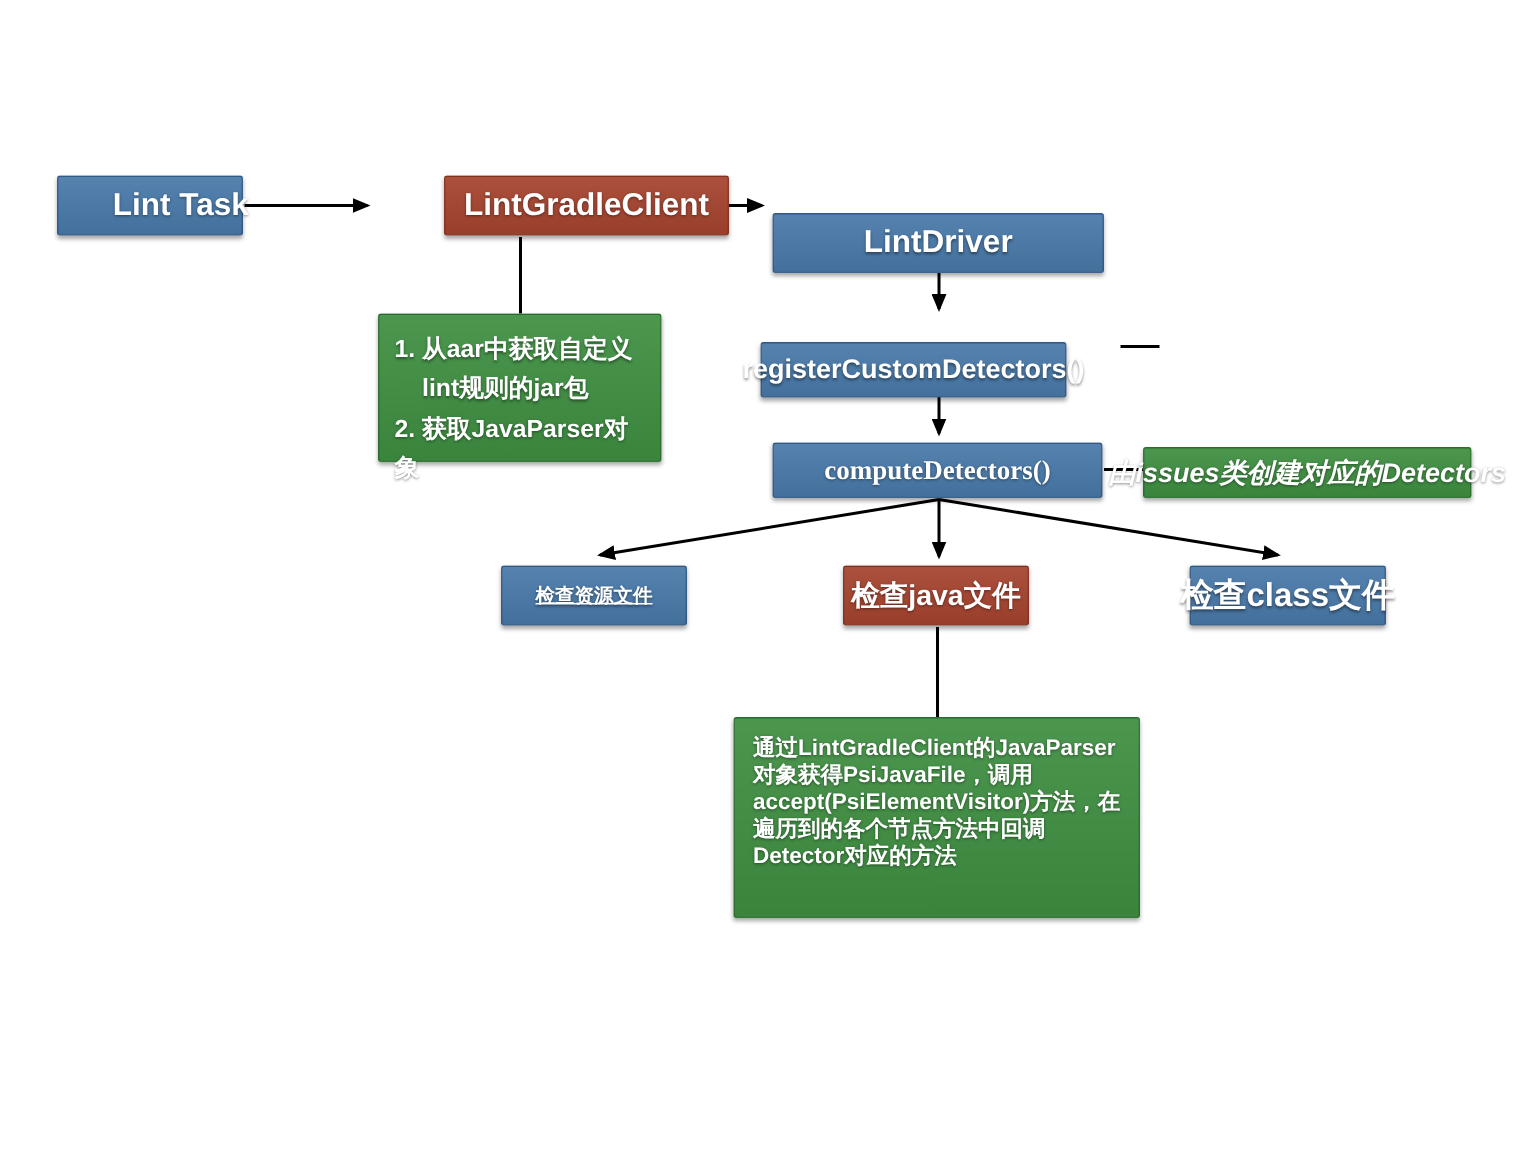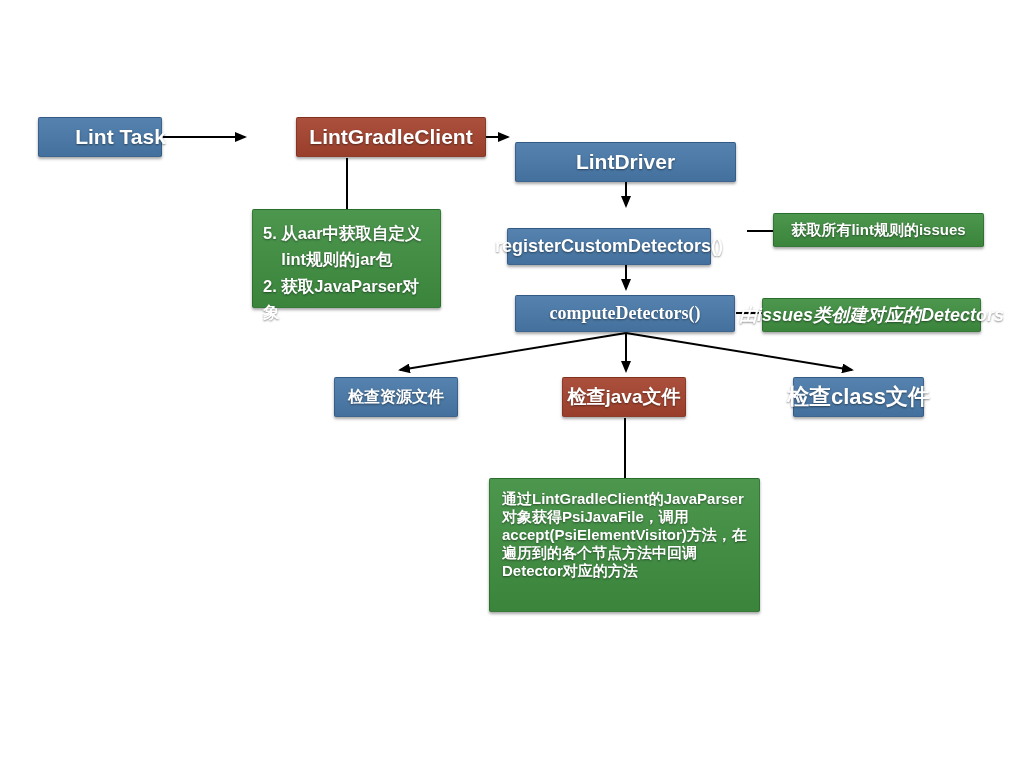--- a/index.html
+++ b/index.html
@@ -48,21 +48,21 @@
 
   
   #lint-task              { left: 38px;  top: 117px; width: 124px; height: 40px; font-size: 21px; padding-left: 41px; }
   #lint-gradle-client     { left: 252px; top: 117px; width: 190px; height: 40px; font-size: 21px; margin-left: 44px; }
   #lint-driver            { left: 515px; top: 117px; width: 221px; height: 40px; font-size: 21px; margin-top: 25px; }
   #gradle-client-note     { left: 252px; top: 209px; width: 189px; height: 99px; font-size: 16.5px; line-height: 1.6; padding: 10px 8px 8px 10px; }
   #register-custom-detectors { left: 507px; top: 228px; width: 204px; height: 37px; font-size: 18px; }
   #register-note          { left: 773px; top: 213px; width: 211px; height: 34px; font-size: 15px; }
   #compute-detectors      { left: 515px; top: 295px; width: 220px; height: 37px; font-size: 18px; font-family: Liberation Serif, serif; }
   #compute-note           { left: 762px; top: 298px; width: 219px; height: 34px; font-size: 18px; font-style: italic; }
-  #check-resource-files   { left: 334px; top: 377px; width: 124px; height: 40px; font-size: 16px; }
+  #check-resource-files   { left: 334px; top: 377px; width: 124px; height: 40px; font-size: 13px; text-decoration: underline; }
   #check-java-files       { left: 562px; top: 377px; width: 124px; height: 40px; font-size: 19px; }
   #check-class-files      { left: 793px; top: 377px; width: 131px; height: 40px; font-size: 22px; }
   #java-check-note        { left: 489px; top: 478px; width: 271px; height: 134px; font-size: 15px; line-height: 18px; padding: 11px 10px 8px 12px; }
 
   #connectors line { stroke: var(--arrow, #000); stroke-width: 2; }
 </style>
 </head>
 <body>
 
 <div id="canvas">
@@ -85,27 +85,26 @@
     <line x1="626" y1="333" x2="852" y2="370" marker-end="url(#arrowhead)"></line>
     <line x1="625" y1="418" x2="625" y2="478"></line>
   </svg>
 
   <div class="node blue center" id="lint-task">Lint Task</div>
 
   <div class="node red center" id="lint-gradle-client">LintGradleClient</div>
 
   <div class="node blue center" id="lint-driver">LintDriver</div>
 
-  <div class="node green note" id="gradle-client-note">5. 从aar中获取自定义
+  <div class="node green note" id="gradle-client-note">1. 从aar中获取自定义
     lint规则的jar包
 2. 获取JavaParser对象</div>
 
   <div class="node blue center" id="register-custom-detectors">registerCustomDetectors()</div>
 
-  <div class="node green center" id="register-note">获取所有lint规则的issues</div>
 
   <div class="node blue center" id="compute-detectors">computeDetectors()</div>
 
   <div class="node green center" id="compute-note">由issues类创建对应的Detectors</div>
 
   <div class="node blue center" id="check-resource-files">检查资源文件</div>
 
   <div class="node red center" id="check-java-files">检查java文件</div>
 
   <div class="node blue center" id="check-class-files">检查class文件</div>

